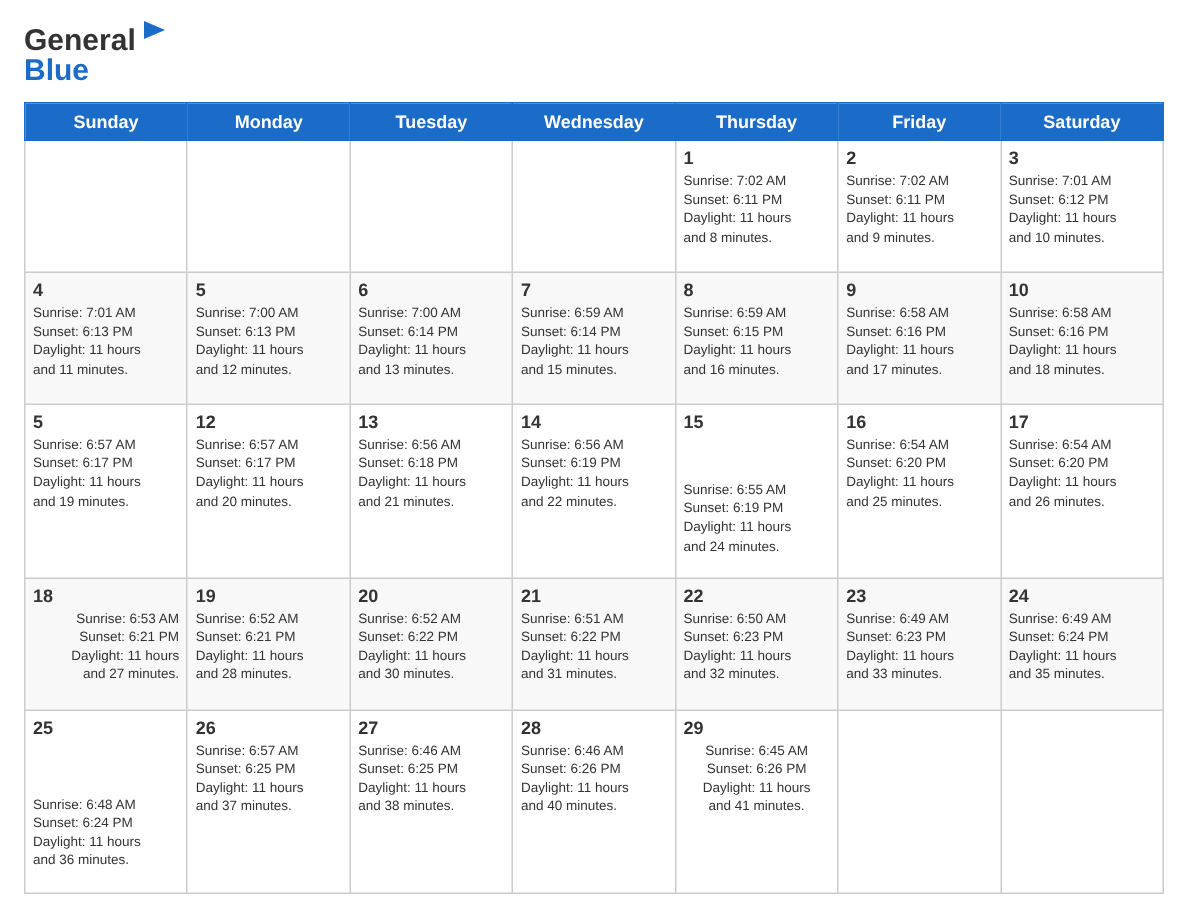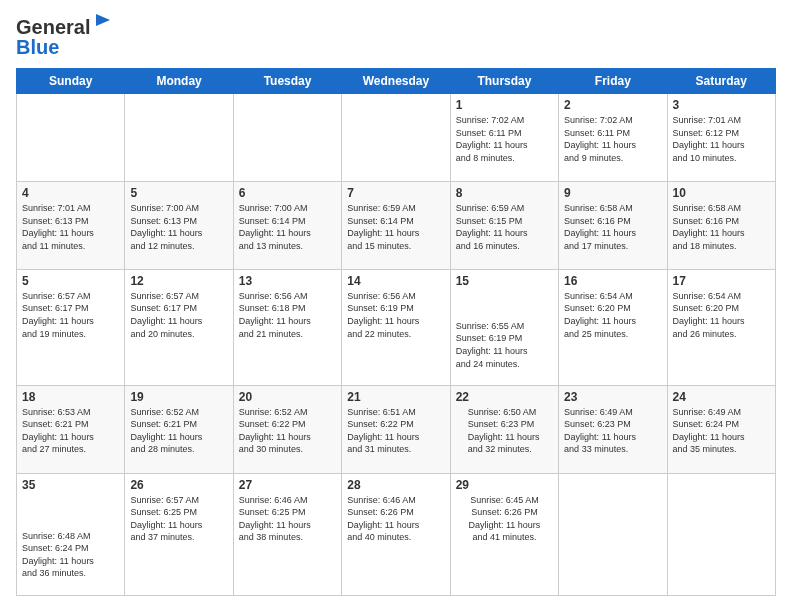--- a/index.html
+++ b/index.html
@@ -243,21 +243,21 @@
             <span class="day-num">17</span>
             <div class="day-info" style="white-space: pre-line;">Sunrise: 6:54 AM
 Sunset: 6:20 PM
 Daylight: 11 hours
 and 26 minutes.</div>
           </td>
         </tr>
         <tr>
           <td>
             <span class="day-num">18</span>
-            <div class="day-info" style="white-space: pre-line;">Sunrise: 6:53 AM
+            <div class="day-info" style="white-space: pre-line; text-align: right;">Sunrise: 6:53 AM
 Sunset: 6:21 PM
 Daylight: 11 hours
 and 27 minutes.</div>
           </td>
           <td>
             <span class="day-num">19</span>
             <div class="day-info" style="white-space: pre-line;">Sunrise: 6:52 AM
 Sunset: 6:21 PM
 Daylight: 11 hours
 and 28 minutes.</div>
@@ -271,21 +271,21 @@
           </td>
           <td>
             <span class="day-num">21</span>
             <div class="day-info" style="white-space: pre-line;">Sunrise: 6:51 AM
 Sunset: 6:22 PM
 Daylight: 11 hours
 and 31 minutes.</div>
           </td>
           <td>
             <span class="day-num">22</span>
-            <div class="day-info" style="white-space: pre-line; margin-left: 12px;">Sunrise: 6:50 AM
+            <div class="day-info" style="white-space: pre-line;">Sunrise: 6:50 AM
 Sunset: 6:23 PM
 Daylight: 11 hours
 and 32 minutes.</div>
           </td>
           <td>
             <span class="day-num">23</span>
             <div class="day-info" style="white-space: pre-line;">Sunrise: 6:49 AM
 Sunset: 6:23 PM
 Daylight: 11 hours
 and 33 minutes.</div>
@@ -293,21 +293,21 @@
           <td>
             <span class="day-num">24</span>
             <div class="day-info" style="white-space: pre-line;">Sunrise: 6:49 AM
 Sunset: 6:24 PM
 Daylight: 11 hours
 and 35 minutes.</div>
           </td>
         </tr>
         <tr>
           <td>
-            <span class="day-num">35</span>
+            <span class="day-num">25</span>
             <div class="day-info" style="white-space: pre-line; margin-top: 38px;">Sunrise: 6:48 AM
 Sunset: 6:24 PM
 Daylight: 11 hours
 and 36 minutes.</div>
           </td>
           <td>
             <span class="day-num">26</span>
             <div class="day-info" style="white-space: pre-line;">Sunrise: 6:57 AM
 Sunset: 6:25 PM
 Daylight: 11 hours

